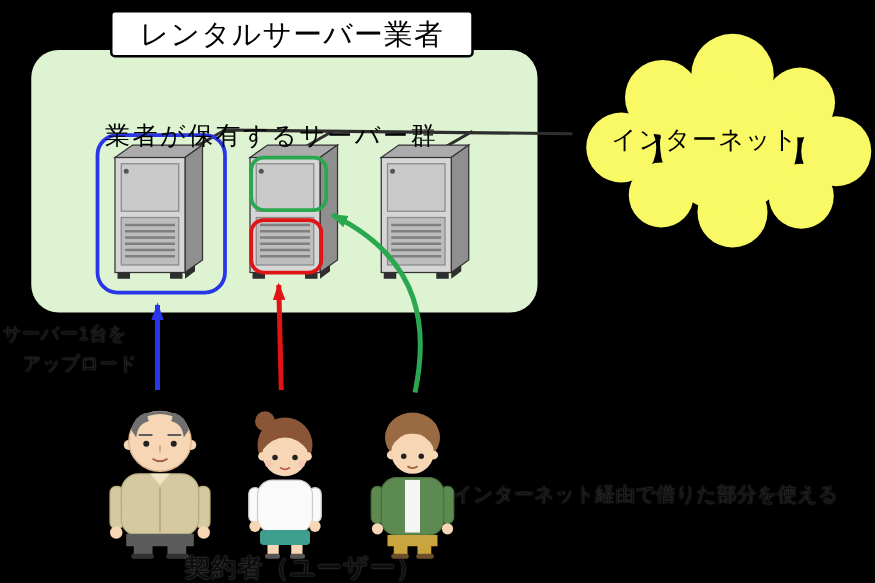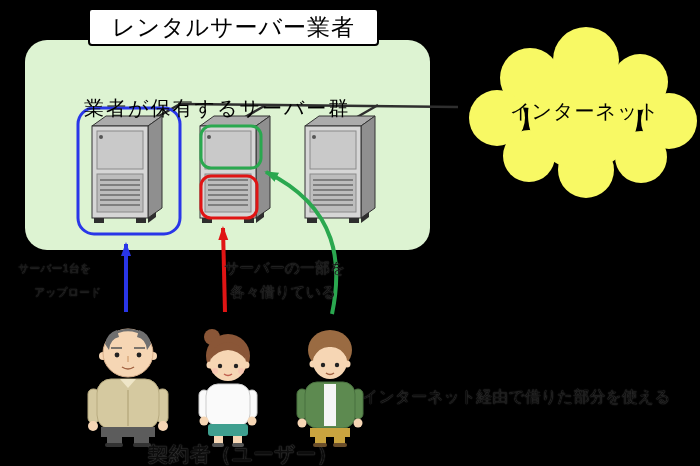--- a/index.html
+++ b/index.html
@@ -9,25 +9,25 @@
   }
   #canvas svg{position:absolute;left:0;top:0;}
   .abs{position:absolute;white-space:nowrap;}
   .title-box{
     left:88px;top:8px;width:287px;height:34px;
     background:#ffffff;border:2px solid #000;border-radius:4px;
     display:flex;align-items:center;justify-content:center;
     font-size:23px;font-weight:500;letter-spacing:1px;z-index:3;text-align:right;
   }
   .panel-heading{left:84px;top:79px;font-size:20px;letter-spacing:2px;z-index:3;margin-top:16px;}
-  .internet-label{left:505px;top:98px;width:160px;text-align:center;font-size:20px;letter-spacing:1px;z-index:3;}
+  .internet-label{left:484px;top:98px;width:160px;text-align:center;font-size:20px;letter-spacing:1px;z-index:3;}
   
   .ghost{color:#0d0d0d;text-shadow:0 0 1px rgba(150,150,150,.55),0 0 2px rgba(110,110,110,.35);z-index:4;}
   .ghost span{display:block;}
-  .lbl-blue{left:18px;top:256px;font-size:11px;line-height:24px;}
+  .lbl-blue{left:2px;top:256px;font-size:15px;line-height:24px;}
   .lbl-blue span:nth-child(2){padding-left:16px;}
   .lbl-red{left:224px;top:256px;font-size:15px;line-height:24px;}
   .lbl-red span:nth-child(2){padding-left:6px;}
   .note{left:362px;top:384px;font-size:16px;line-height:25px;}
   .note span:nth-child(2){padding-left:5px;}
   .caption{left:148px;top:441px;font-size:20px;font-weight:bold;letter-spacing:1px;}
 </style>
 </head>
 <body>
 
@@ -178,24 +178,20 @@
 
   <div class="abs panel-heading">業者が保有するサーバー群</div>
 
   <div class="abs internet-label">インターネット</div>
 
   <div class="abs ghost lbl-blue">
     <span>サーバー1台を</span>
     <span>アップロード</span>
   </div>
 
-  <div class="abs ghost lbl-red">
-    <span>サーバーの一部を</span>
-    <span>各々借りている</span>
-  </div>
 
   <div class="abs ghost note">
     <span>インターネット経由で借りた部分を使える</span>
   </div>
 
   <div class="abs ghost caption">契約者（ユーザー）</div>
 
 </div>
 
 </body></html>

